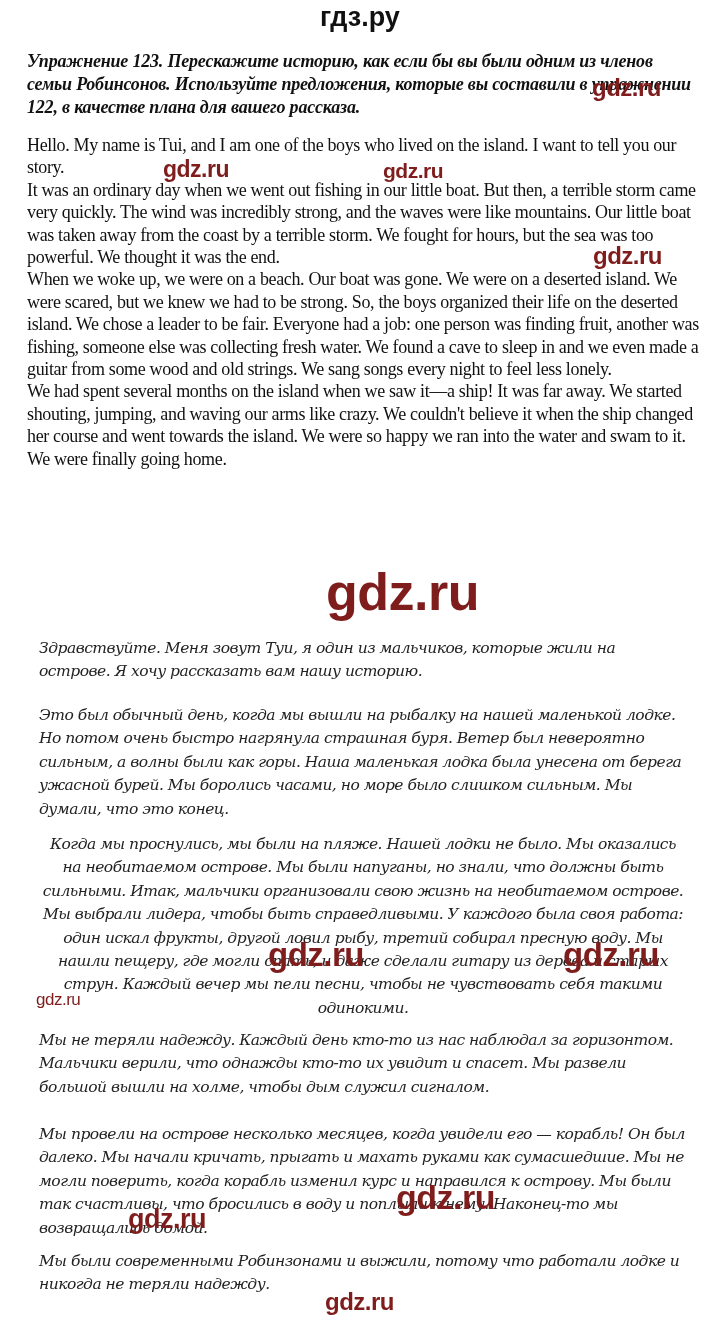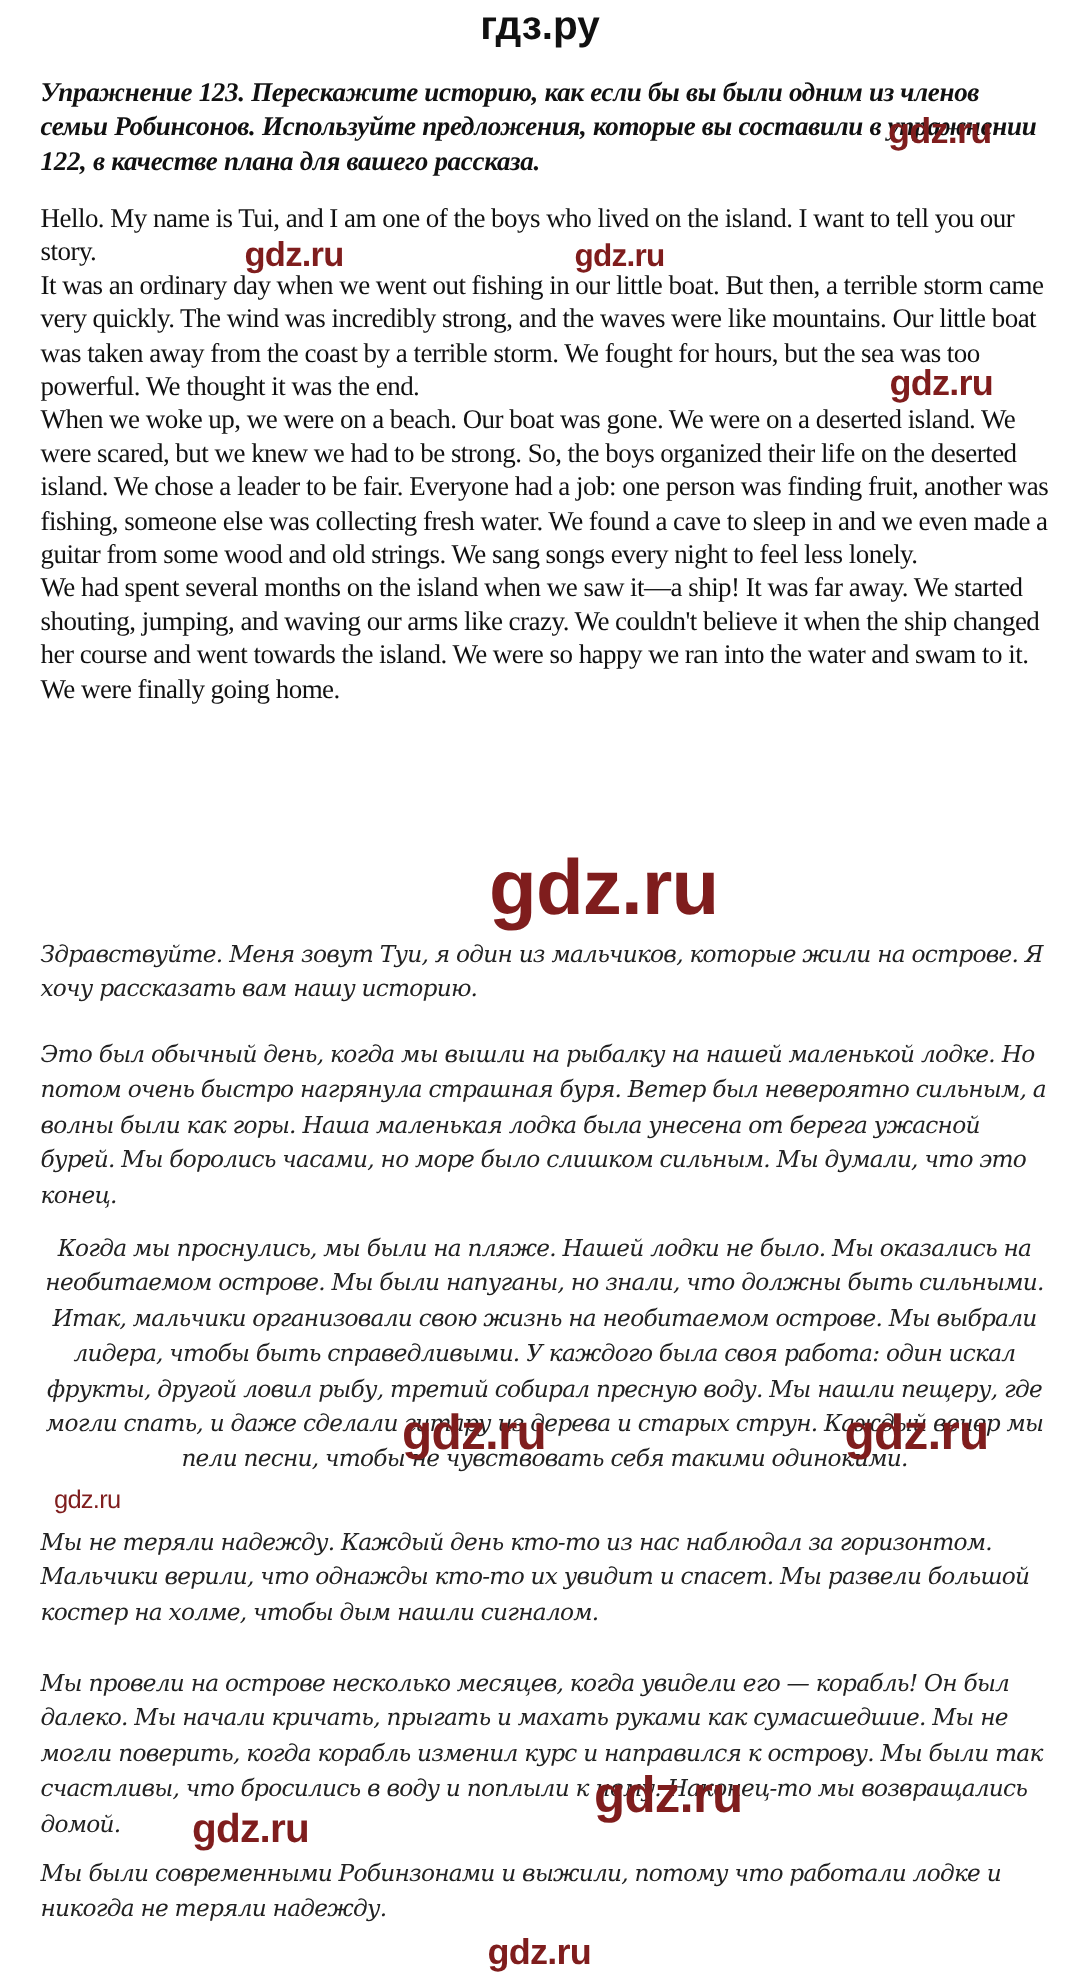--- a/index.html
+++ b/index.html
@@ -18,21 +18,21 @@
     position: absolute; left: 27px; top: 134px; width: 680px;
     font-family: "Liberation Serif", serif; font-size: 18px; line-height: 22.4px;
     letter-spacing: -0.35px;
   }
   .en p { margin: 0; }
   .ru {
     position: absolute; left: 23px; width: 680px;
     font-family: "DejaVu Serif", serif; font-style: italic; font-size: 15.5px; line-height: 23.4px;
     letter-spacing: -0.5px; color: #222;
   }
-  .ru p { margin: 4px; }
+  .ru p { margin: 16px; }
   .wm {
     position: absolute; font-family: "Liberation Sans", sans-serif; font-weight: bold; color: #7f1d1d;
     letter-spacing: -0.5px; line-height: 1;
   }
 </style>
 </head>
 <body>
 
 <div class="site-title">гдз.ру</div>
 
@@ -48,21 +48,21 @@
 <div class="ru" style="top:621px;">
   <p>Здравствуйте. Меня зовут Туи, я один из мальчиков, которые жили на острове. Я хочу рассказать вам нашу историю.</p>
 </div>
 <div class="ru" style="top:688px;">
   <p>Это был обычный день, когда мы вышли на рыбалку на нашей маленькой лодке. Но потом очень быстро нагрянула страшная буря. Ветер был невероятно сильным, а волны были как горы. Наша маленькая лодка была унесена от берега ужасной бурей. Мы боролись часами, но море было слишком сильным. Мы думали, что это конец.</p>
 </div>
 <div class="ru" style="top:817px;text-align:center;">
   <p>Когда мы проснулись, мы были на пляже. Нашей лодки не было. Мы оказались на необитаемом острове. Мы были напуганы, но знали, что должны быть сильными. Итак, мальчики организовали свою жизнь на необитаемом острове. Мы выбрали лидера, чтобы быть справедливыми. У каждого была своя работа: один искал фрукты, другой ловил рыбу, третий собирал пресную воду. Мы нашли пещеру, где могли спать, и даже сделали гитару из дерева и старых струн. Каждый вечер мы пели песни, чтобы не чувствовать себя такими одинокими.</p>
 </div>
 <div class="ru" style="top:1013px;">
-  <p>Мы не теряли надежду. Каждый день кто-то из нас наблюдал за горизонтом. Мальчики верили, что однажды кто-то их увидит и спасет. Мы развели большой костер на холме, чтобы дым нашли сигналом.</p>
+  <p>Мы не теряли надежду. Каждый день кто-то из нас наблюдал за горизонтом. Мальчики верили, что однажды кто-то их увидит и спасет. Мы развели большой вышли на холме, чтобы дым служил сигналом.</p>
 </div>
 <div class="ru" style="top:1107px;">
   <p>Мы провели на острове несколько месяцев, когда увидели его — корабль! Он был далеко. Мы начали кричать, прыгать и махать руками как сумасшедшие. Мы не могли поверить, когда корабль изменил курс и направился к острову. Мы были так счастливы, что бросились в воду и поплыли к нему. Наконец-то мы возвращались домой.</p>
 </div>
 <div class="ru" style="top:1234px;">
   <p>Мы были современными Робинзонами и выжили, потому что работали лодке и никогда не теряли надежду.</p>
 </div>
 
 <div class="wm" style="left:592px; top:76px; font-size:24px;">gdz.ru</div>
 <div class="wm" style="left:163px; top:158px; font-size:23px;">gdz.ru</div>

